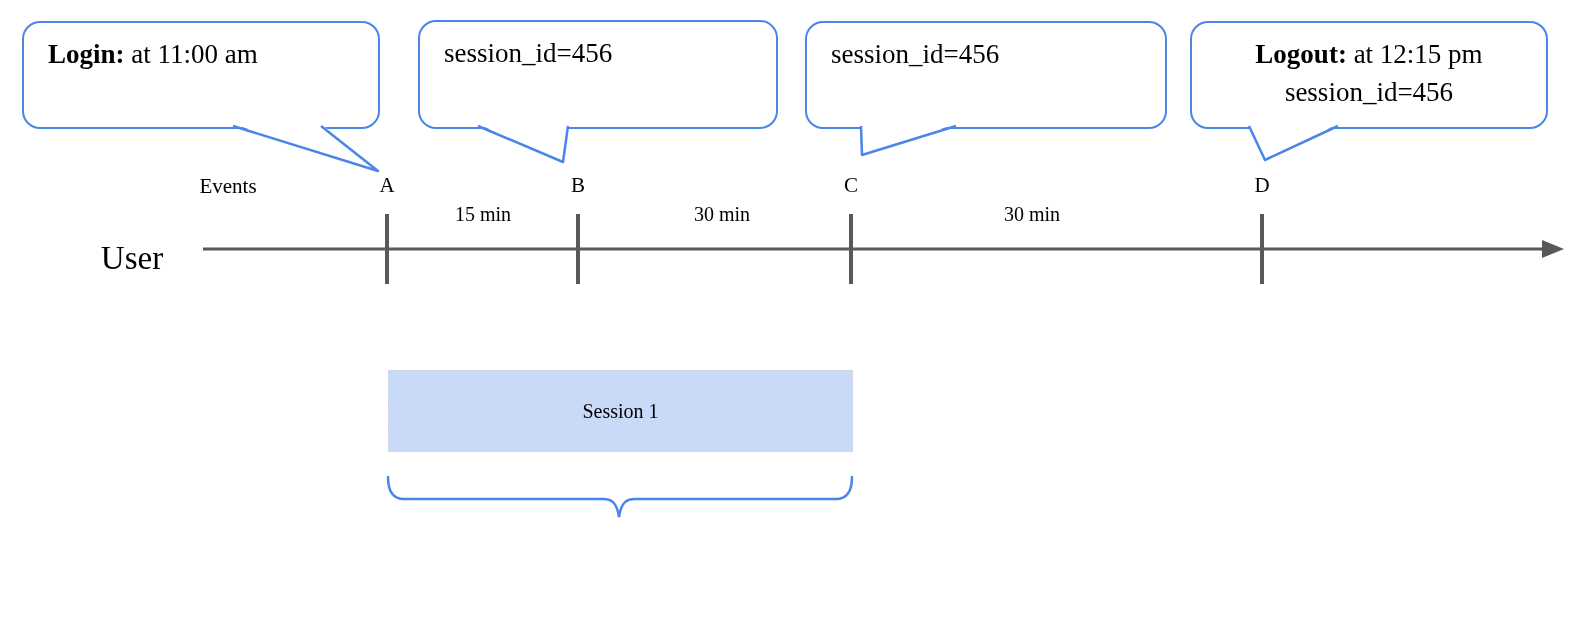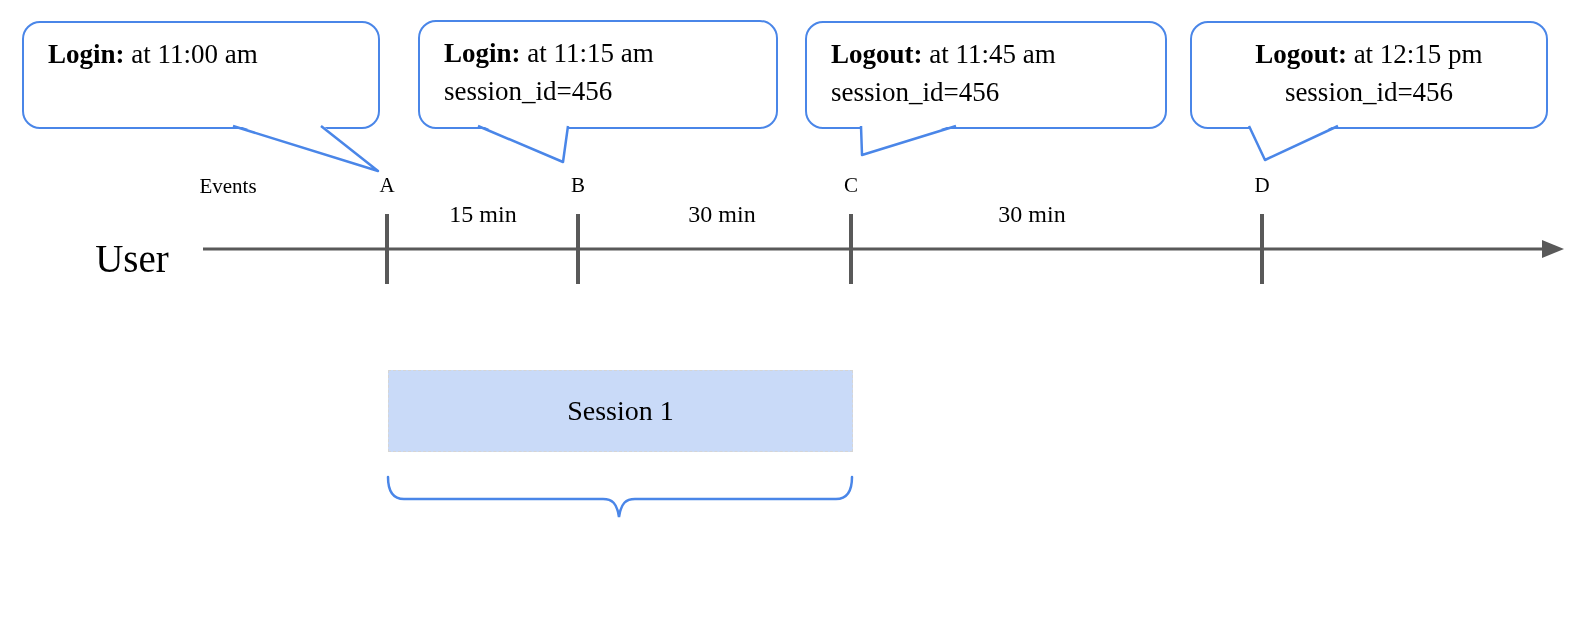--- a/index.html
+++ b/index.html
@@ -19,50 +19,48 @@
     border:2.5px solid #4a86e8;
     border-radius:18px;
     padding:12px 24px 0 24px;
     font-size:27px;
     line-height:38px;
     white-space:nowrap;
   }
   .callout .b{font-weight:bold;}
   .centered{transform:translate(-50%,-50%);white-space:nowrap;}
   .label-md{font-size:21px;}
-  .label-user{font-size:39px;}
-  .label-sm{font-size:24px;}
+  .label-user{font-size:33px;}
+  .label-sm{font-size:20px;}
   .session-box{
     position:absolute;
     box-sizing:border-box;
     left:388px;top:370px;width:465px;height:82px;
     background:#c9daf8;
     border:1px dashed #d5d5d5;
     display:flex;align-items:center;justify-content:center;
-    font-size:28px;
+    font-size:20px;
   }
   .session-length{font-size:27px;}
   svg.overlay{position:absolute;left:0;top:0;pointer-events:none;}
 </style>
 </head>
 <body>
 
 <div id="stage">
 
   <div class="callout" style="left:22px;top:21px;width:358px;height:108px;">
     <div><span class="b">Login:</span><span> at 11:00 am</span></div>
   </div>
 
   <div class="callout" style="left:418px;top:20px;width:360px;height:109px;">
-    <div><span class="b">Login:</span><span> at 11:15 am</span></div>
     <div>session_id=456</div>
   </div>
 
   <div class="callout" style="left:805px;top:21px;width:362px;height:108px;">
-    <div><span class="b">Logout:</span><span> at 11:45 am</span></div>
     <div>session_id=456</div>
   </div>
 
   <div class="callout" style="left:1190px;top:21px;width:358px;height:108px;text-align:center;">
     <div><span class="b">Logout:</span><span> at 12:15 pm</span></div>
     <div>session_id=456</div>
   </div>
 
   <div class="abs centered label-md" style="left:228px;top:186px;">Events</div>
   <div class="abs centered label-user" style="left:132px;top:258px;">User</div>

